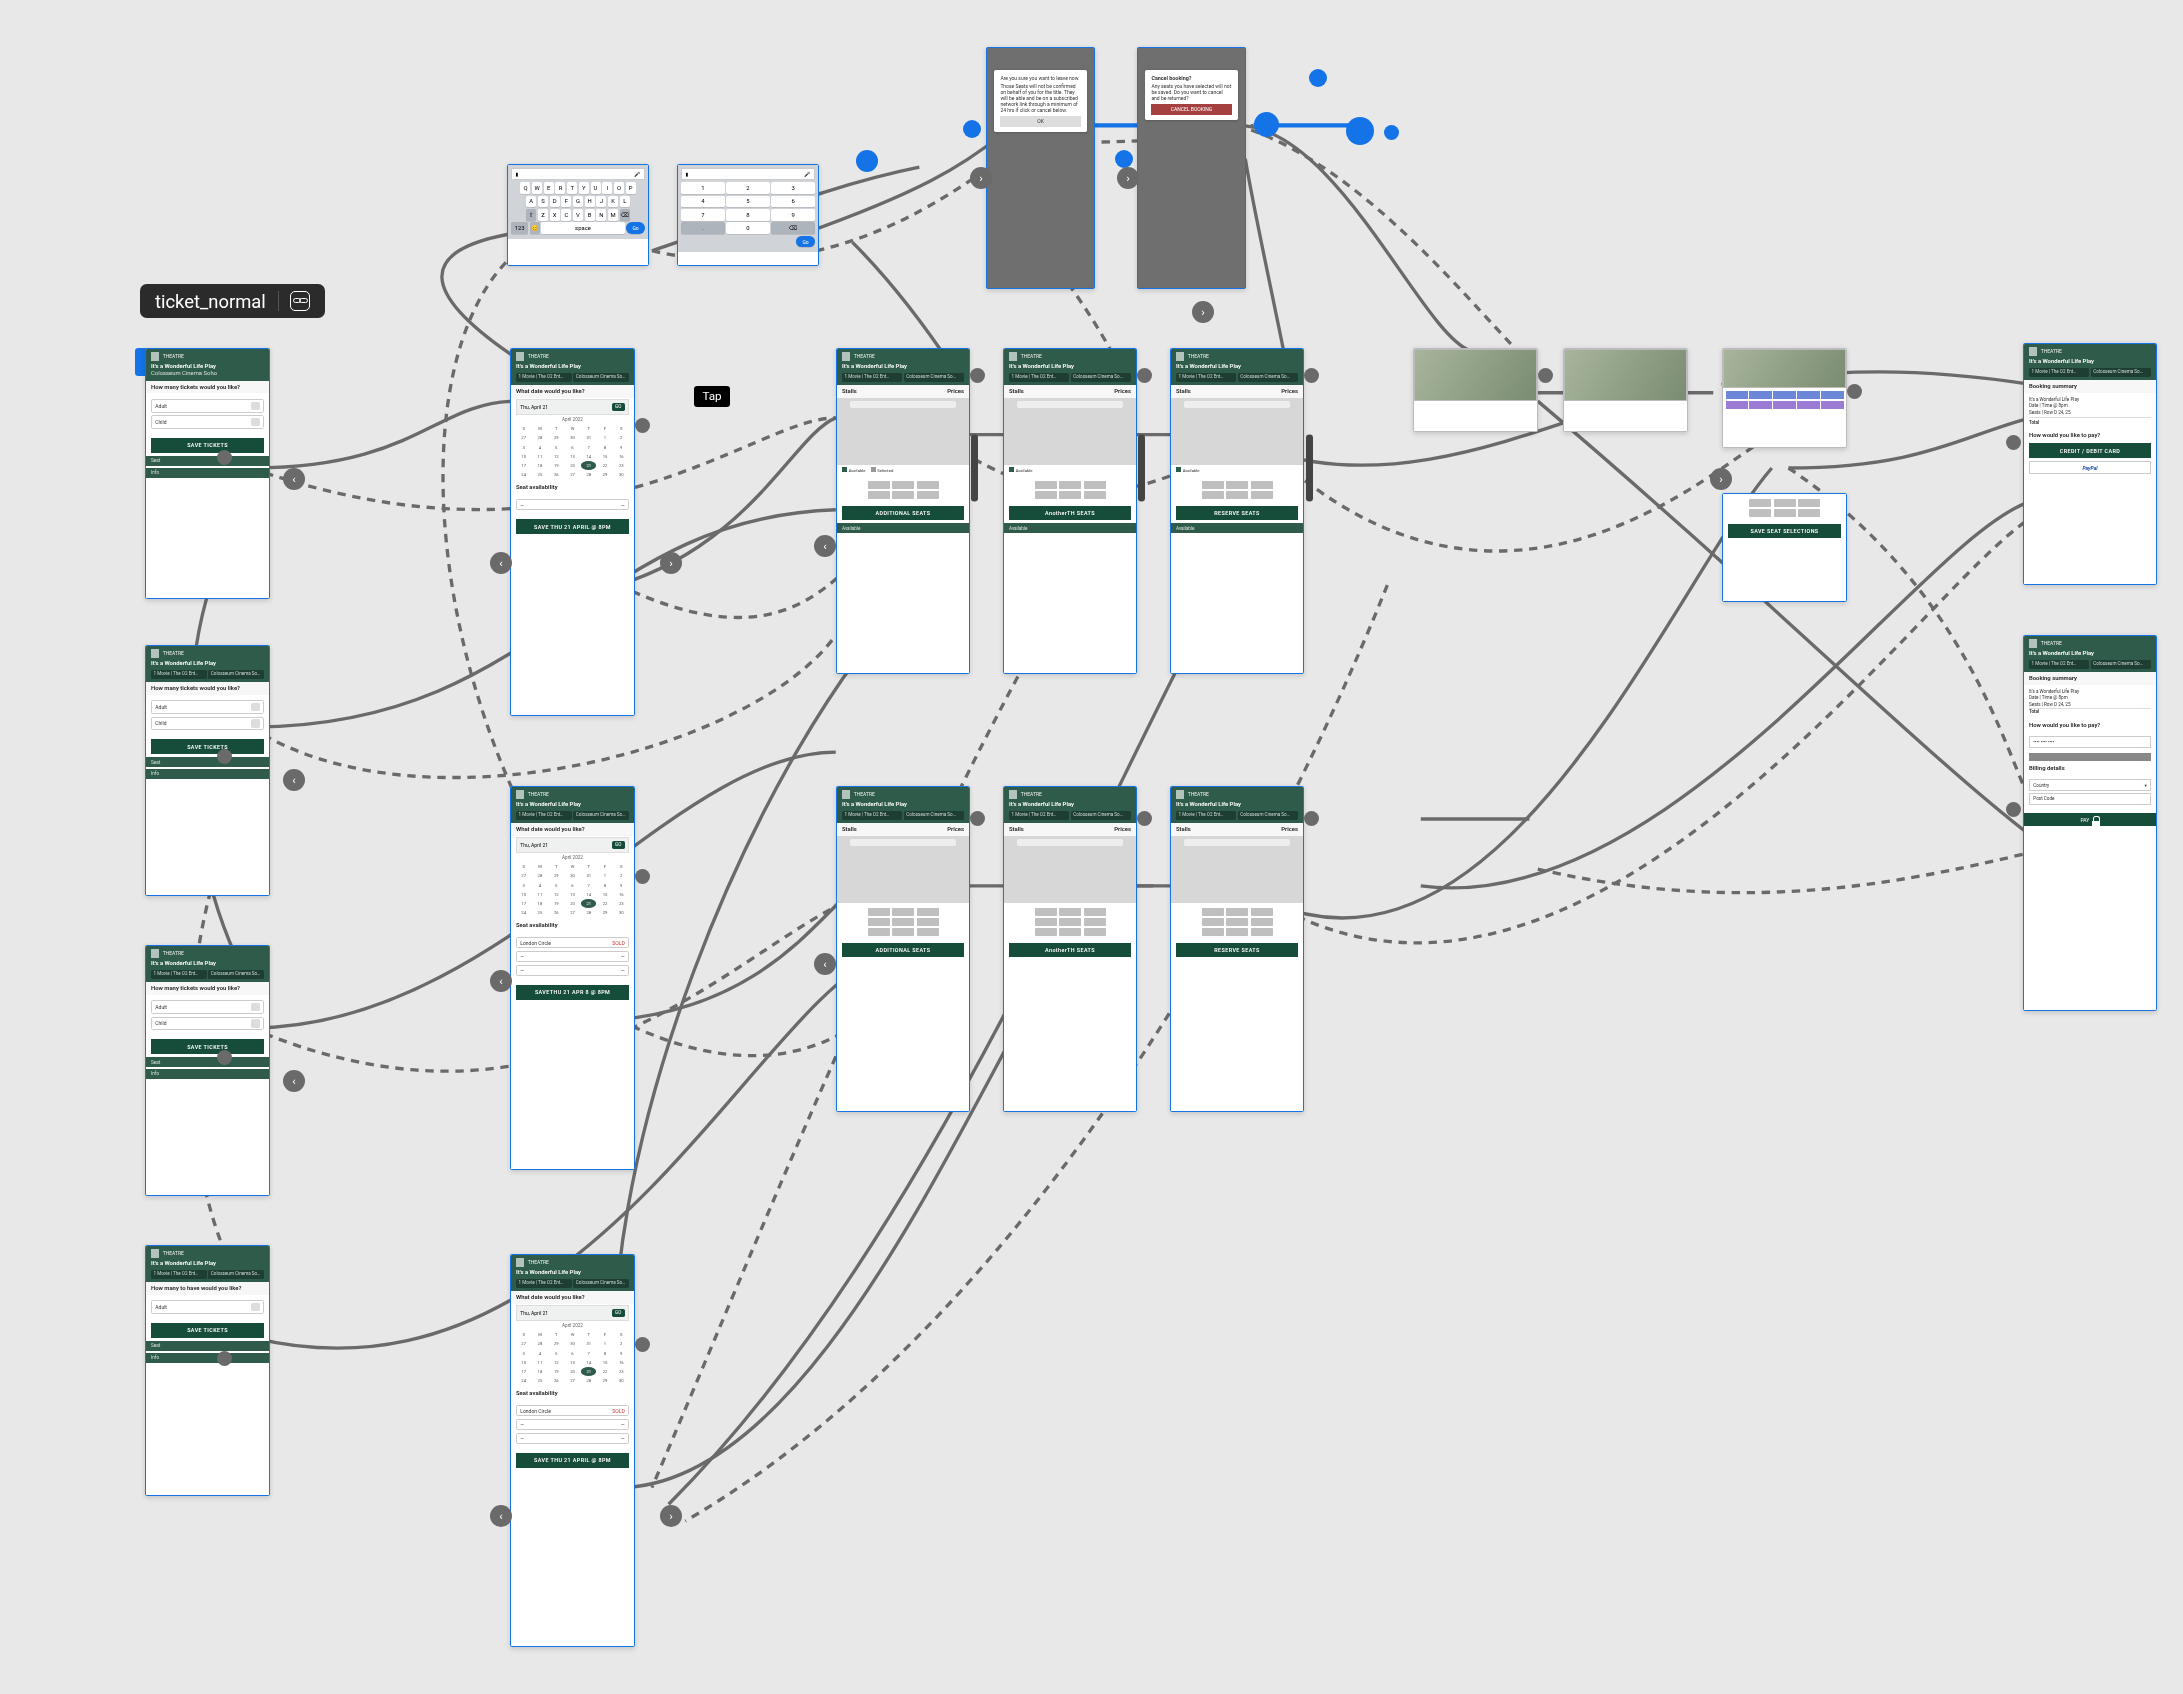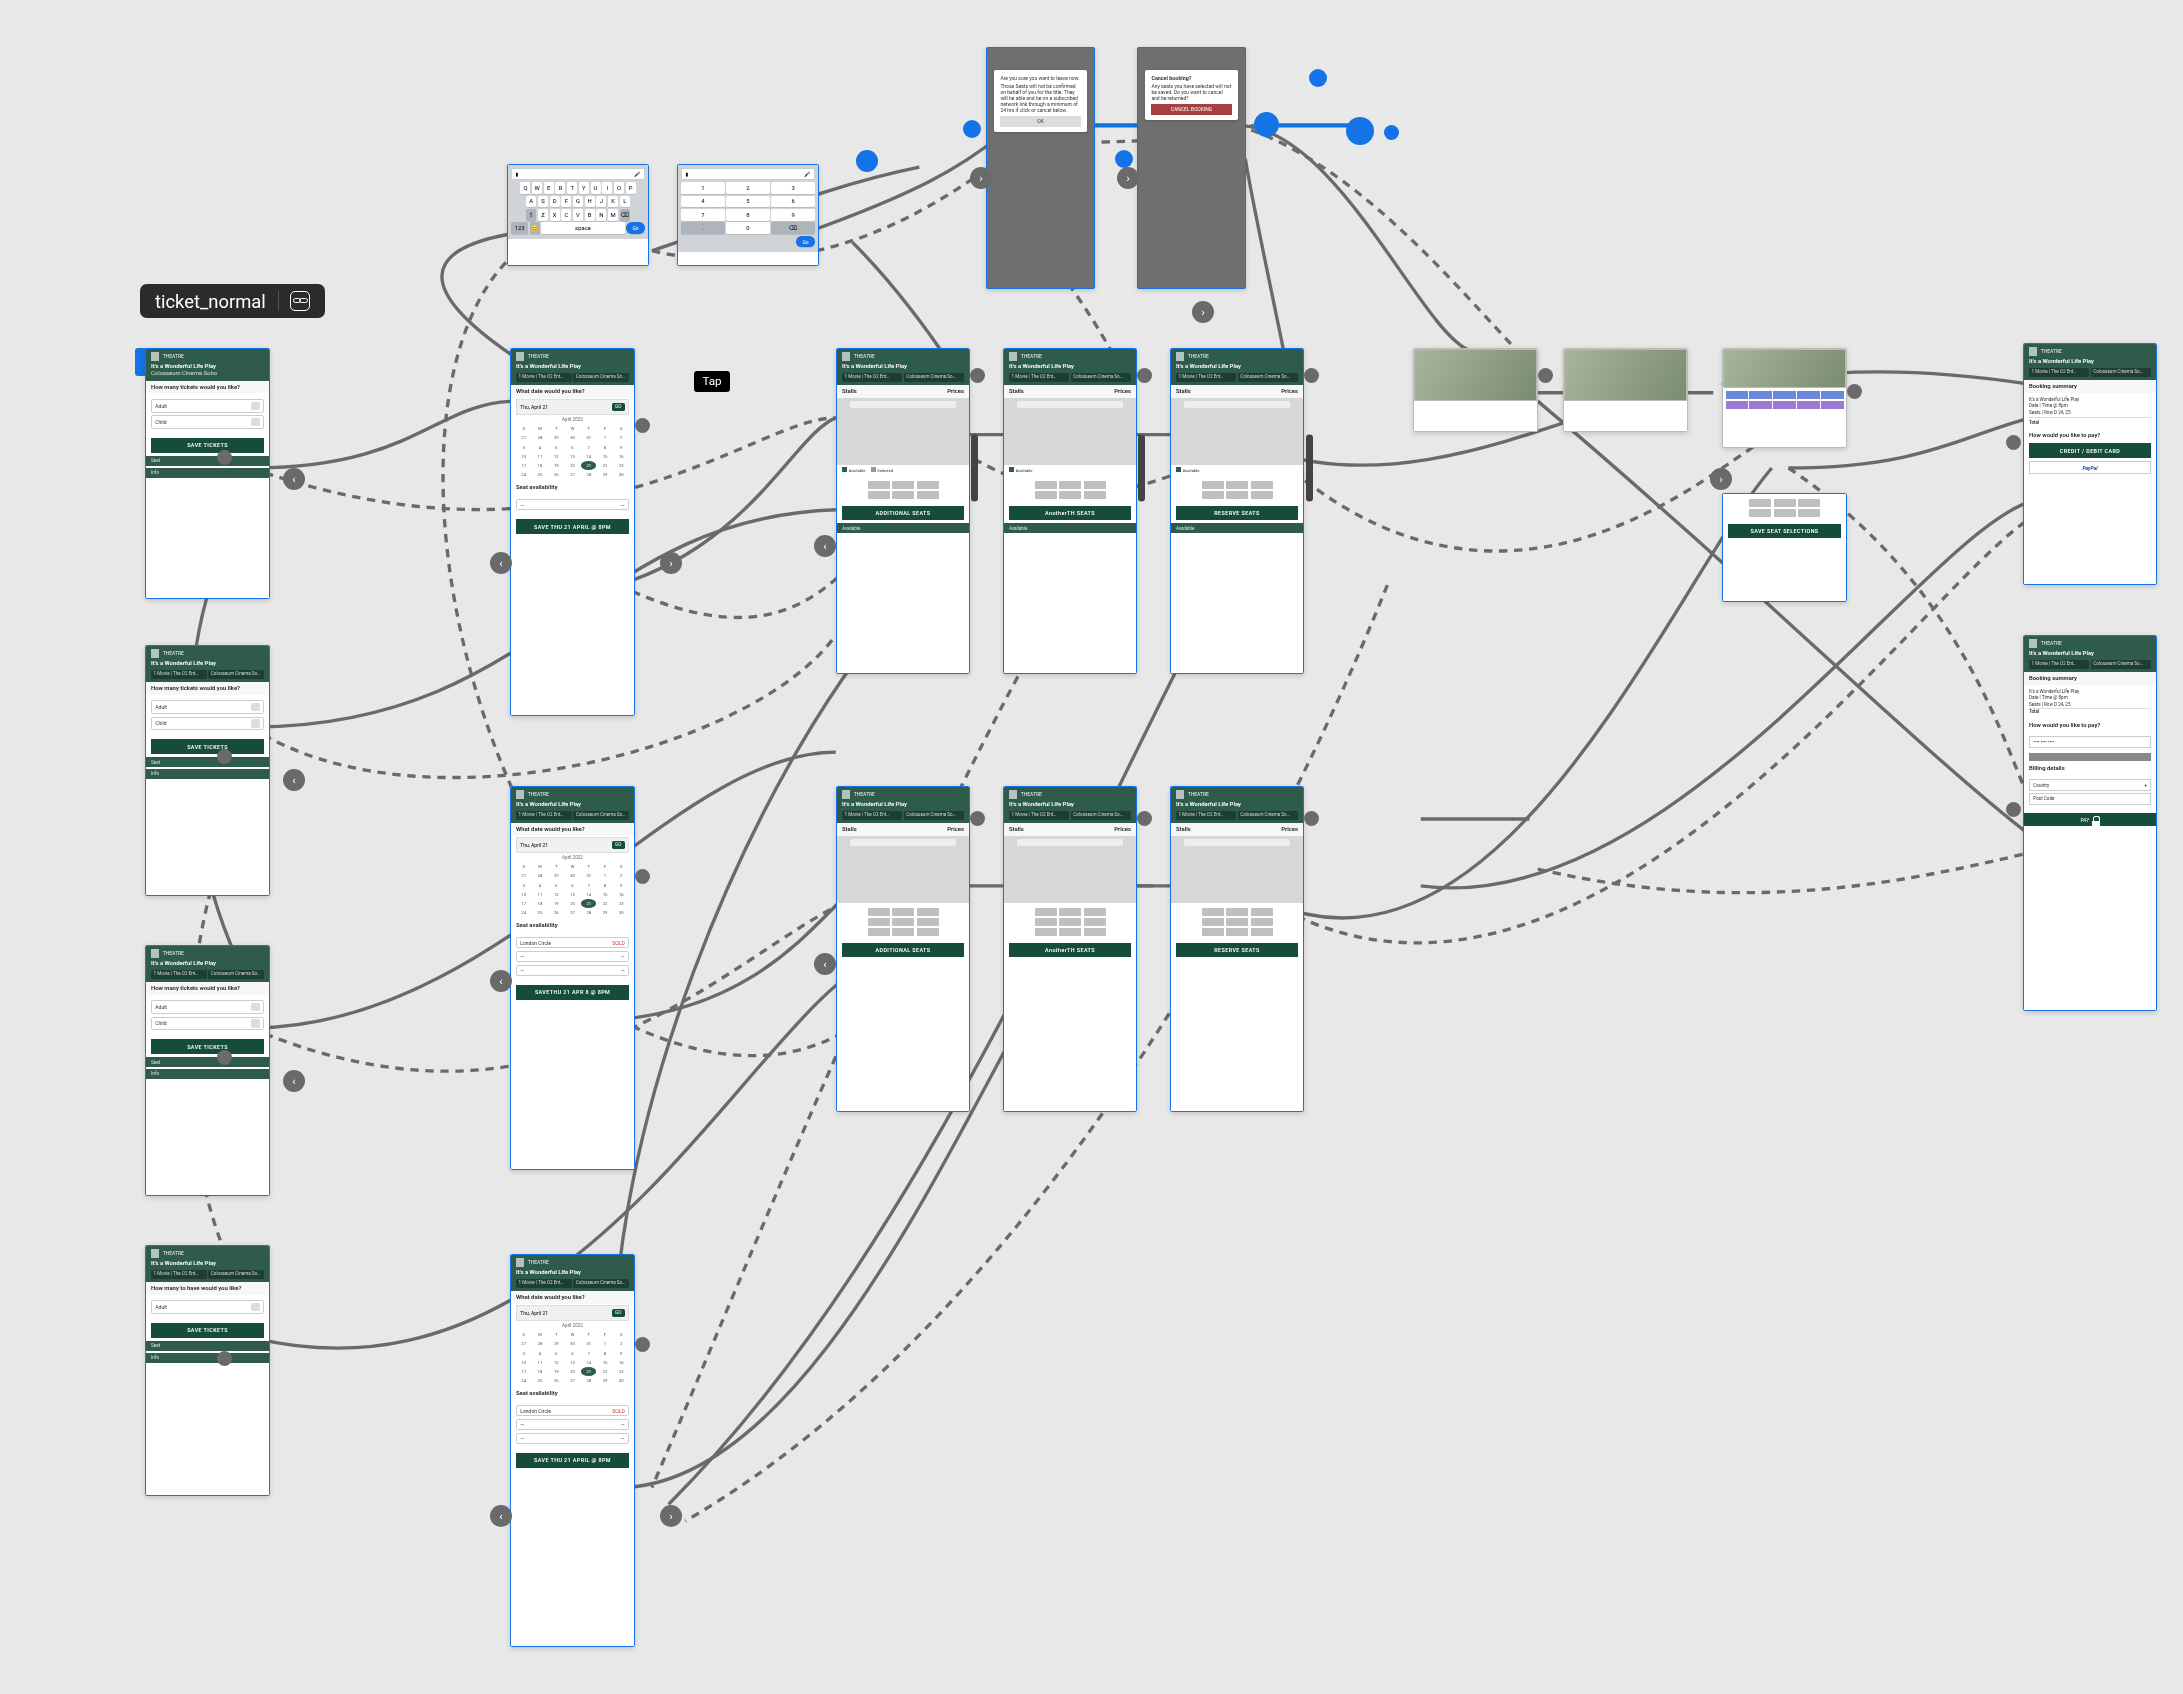--- a/index.html
+++ b/index.html
@@ -255,21 +255,21 @@
     <path d="M1500,150 C1560,150 1580,150 1620,150"></path>
     <path d="M170,430 C175,440 178,450 180,460"></path>
   </g>
 </svg>
 
 <div class="tooltip" style="left:140px;top:284px">
   <span>ticket_normal</span>
   <span class="sep"></span>
   <span class="link-icon"></span>
 </div>
-<div class="tap-badge" style="left:694px;top:371px">Tap</div>
+<div class="tap-badge" style="left:694px;top:386px">Tap</div>
 
 <div style="position:absolute;left:135px;top:348px;width:13.4px;height:28px;background:#1473e6;border-radius:3.3px 0 0 3.3px"></div>
 
 <div class="artboard" style="left:507px;top:164px;width:142px;height:102px">
 
   <div class="kbd">
     <div class="kbd-field">
       <span>▮</span>
       <span style="margin-left:auto;color:#888">🎤</span>
     </div>

